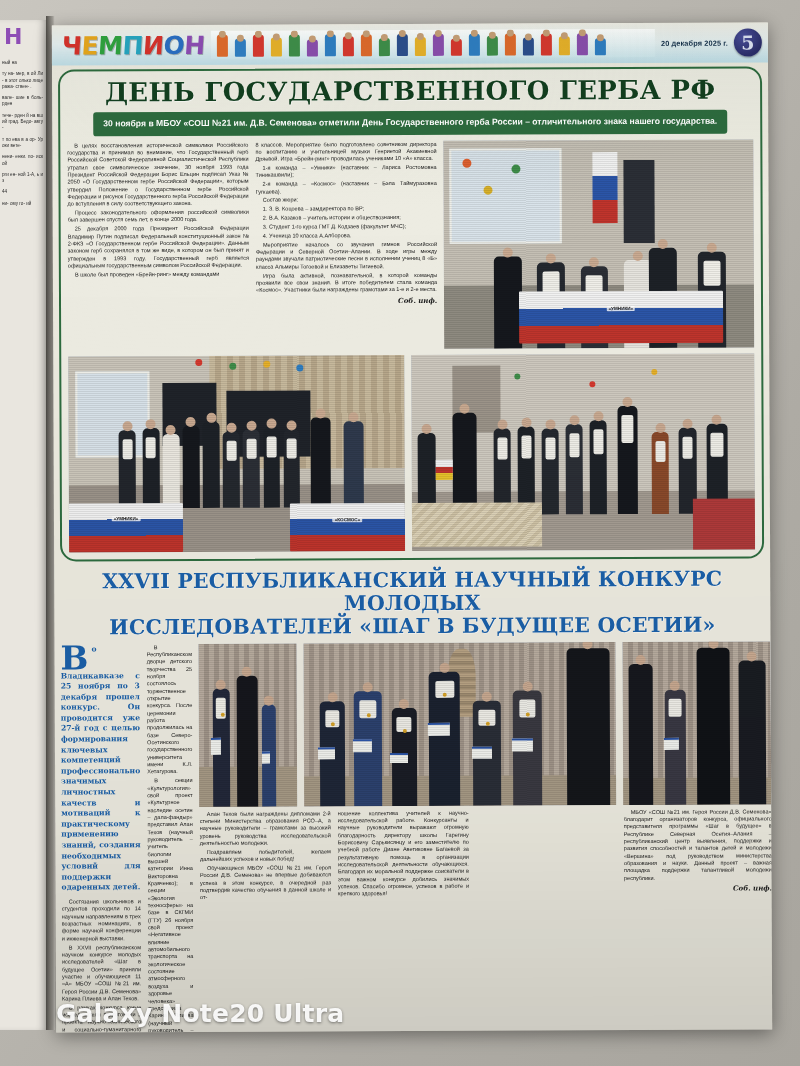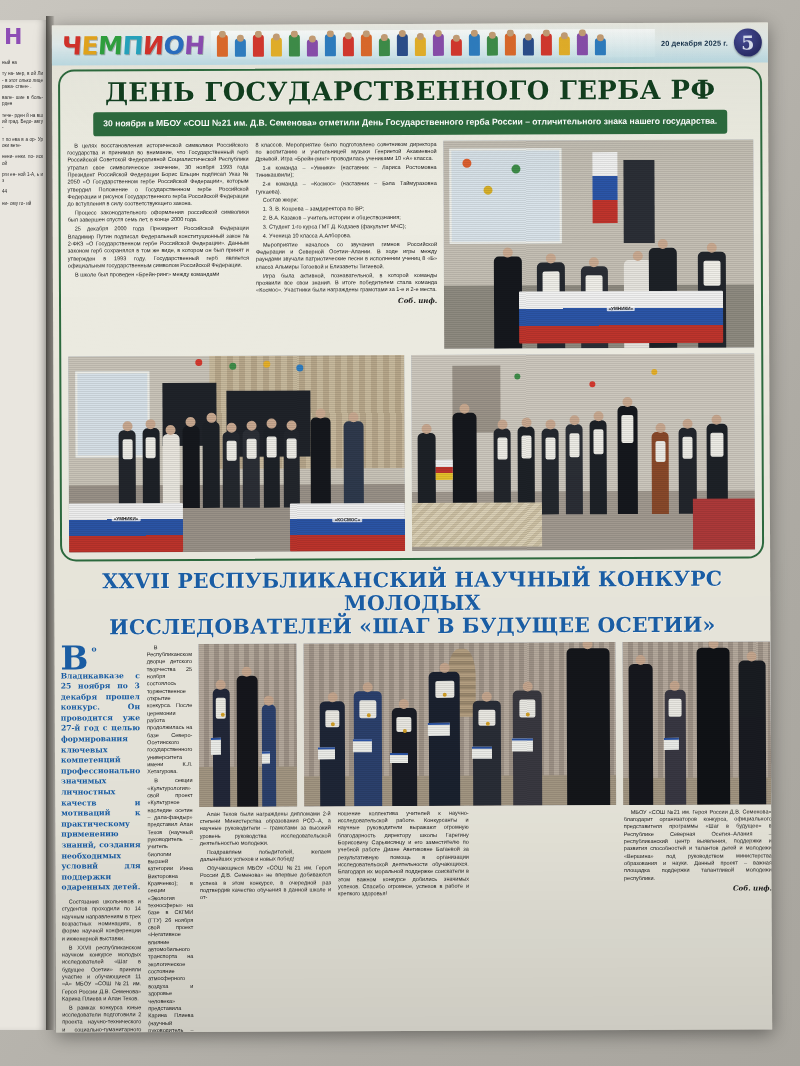--- a/index.html
+++ b/index.html
@@ -587,13 +587,14 @@
             <div class="grain"></div>
           </div>
           <p>МБОУ «СОШ №21 им. Героя России Д.В. Семенова» благодарит организаторов конкурса, официального представителя программы «Шаг в будущее» в Республике Северная Осетия–Алания – республиканский центр выявления, поддержки и развития способностей и талантов детей и молодежи «Вершина» под руководством министерства образования и науки. Данный проект – важная площадка поддержки талантливой молодежи республики.</p>
           <p class="signoff">Соб. инф.</p>
         </div>
       </div>
     </div>
 
   </div>
 
+  <div id="watermark">Galaxy Note20 Ultra</div>
 </div>
 
 </body></html>

